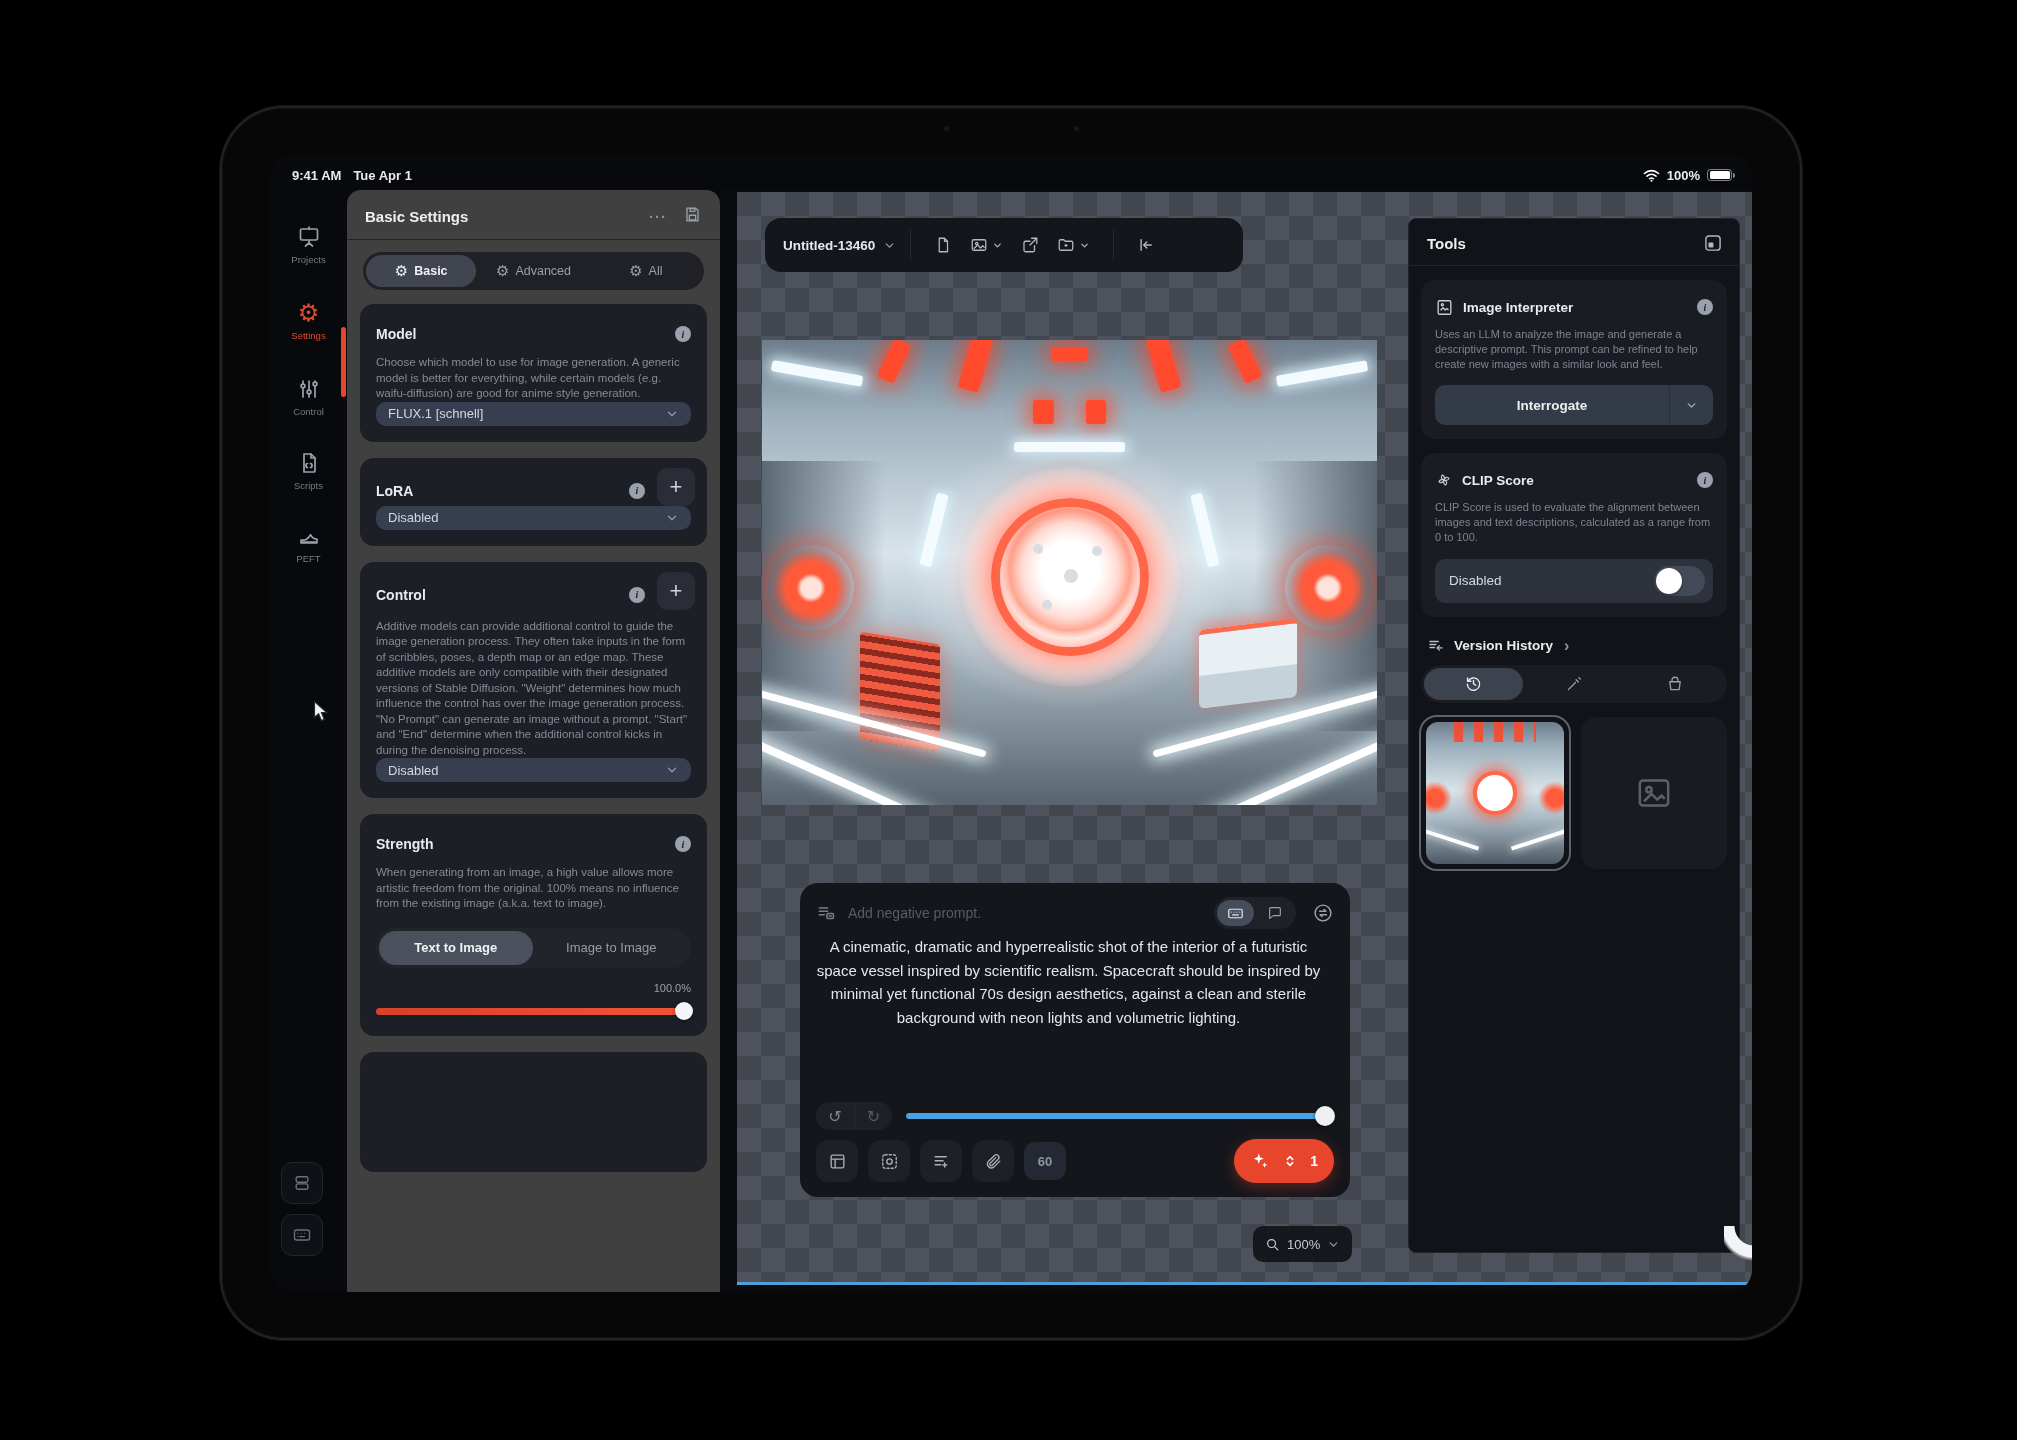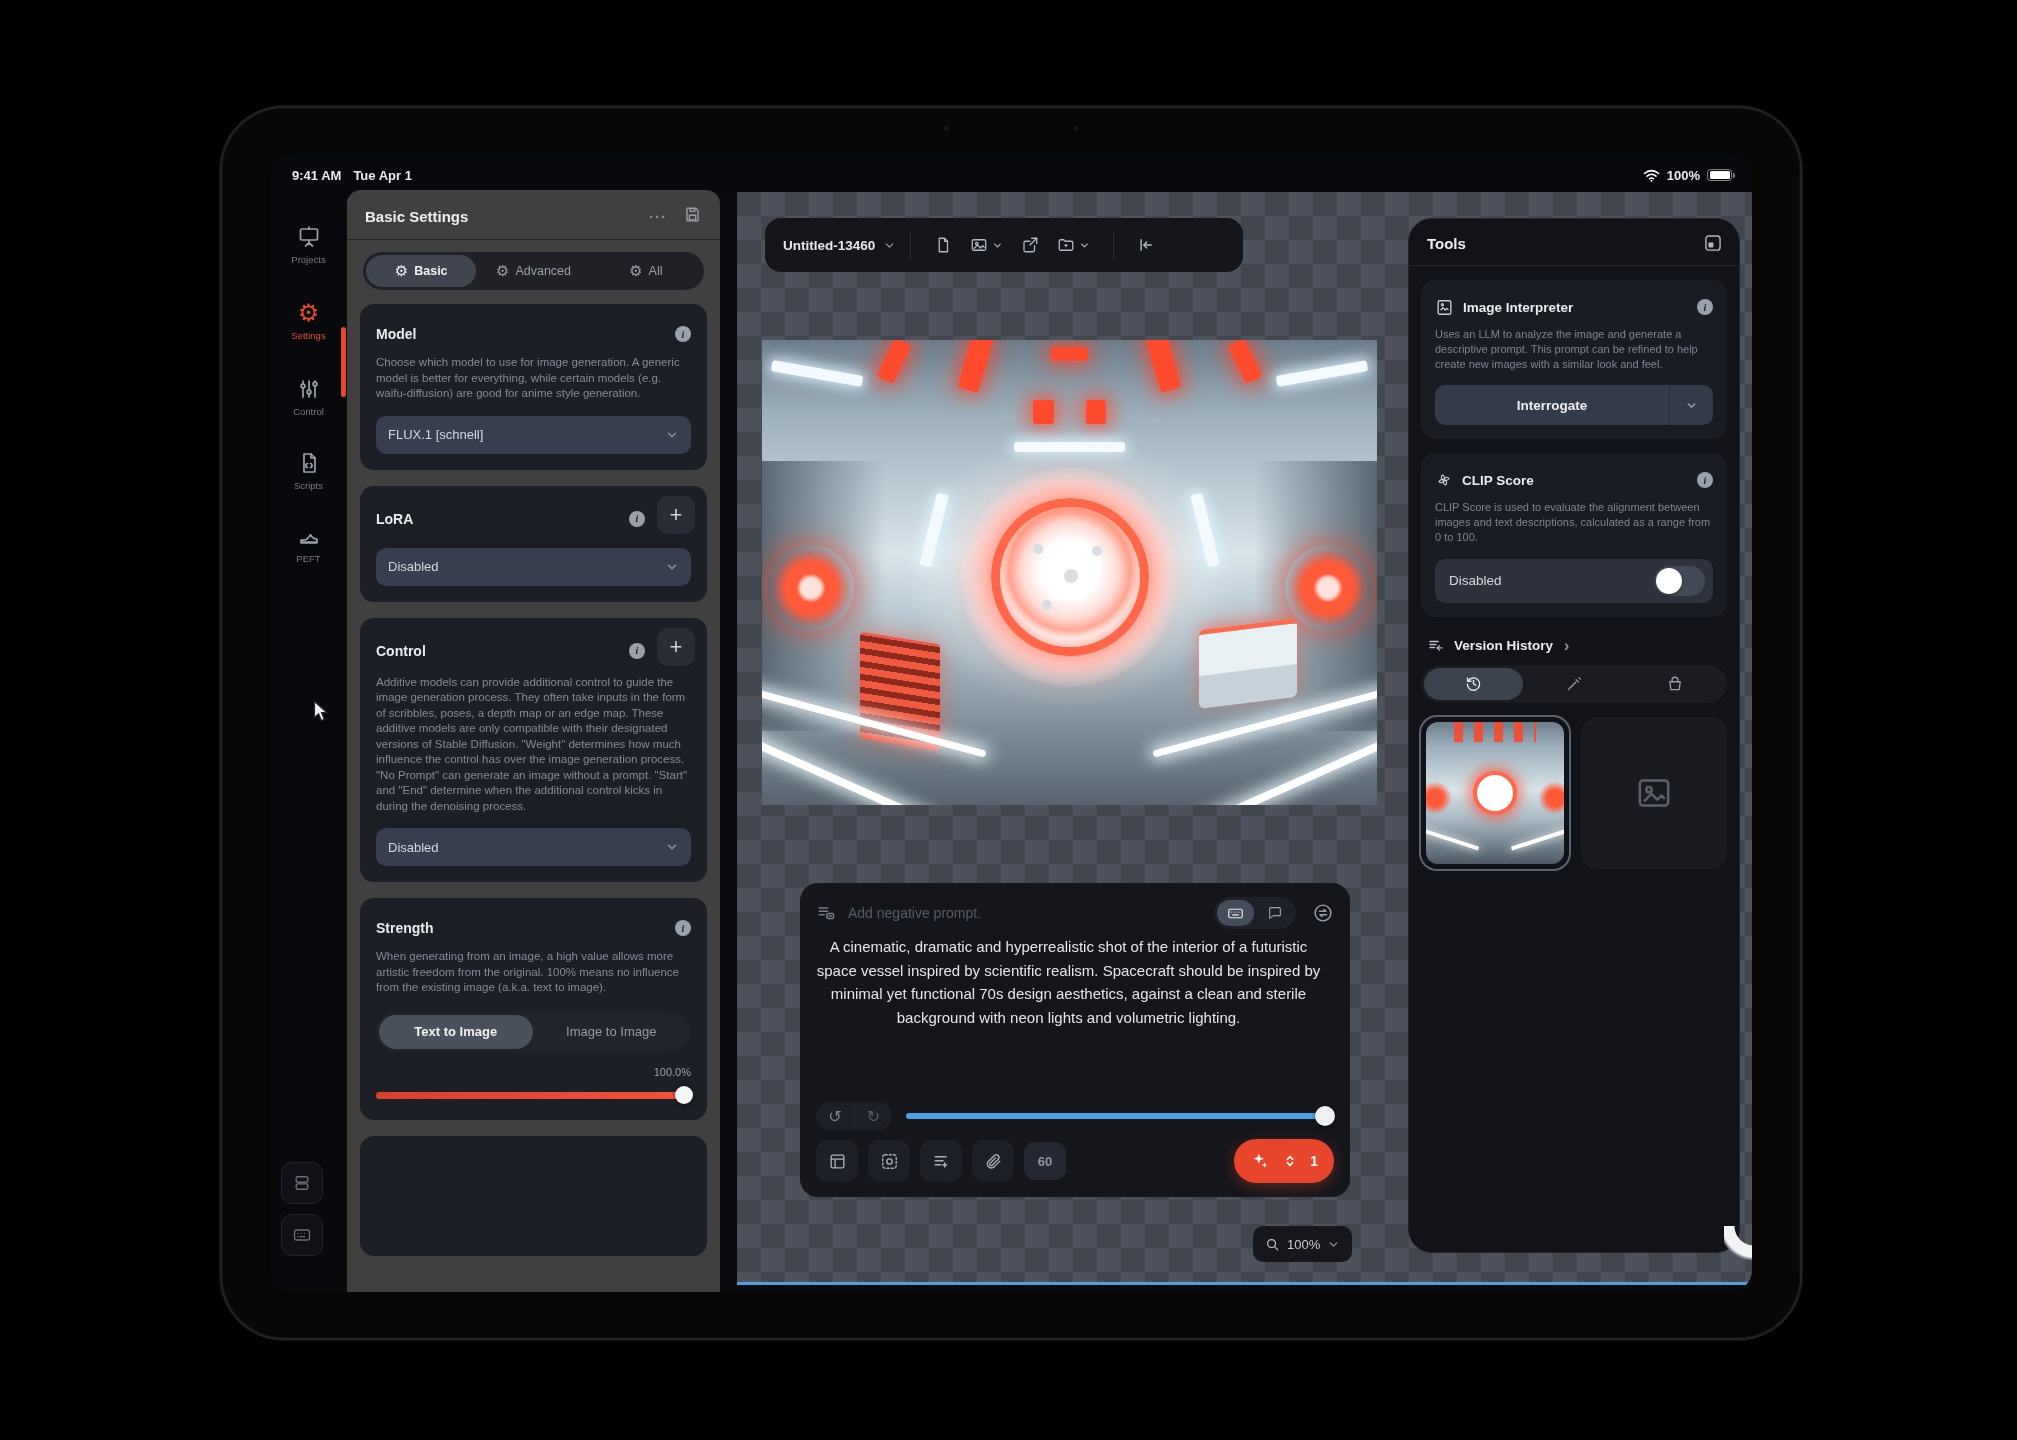--- a/index.html
+++ b/index.html
@@ -60,21 +60,21 @@
   .card { background:#1d1f26; border-radius:14px; padding:18px 16px 16px 16px; margin-bottom:16px; position:relative; }
   .card-head { display:flex; align-items:center; min-height:24px; }
   .card-title { font-size:14px; font-weight:700; color:#e9ebee; }
   .info-badge { margin-left:auto; width:16px; height:16px; border-radius:50%; background:#9aa1ac;
     color:#1d1f26; font-size:10px; font-weight:700; font-style:italic; display:flex; align-items:center;
     justify-content:center; font-family:"Liberation Serif", serif; }
   .plus-btn { margin-left:12px; width:38px; height:38px; border-radius:11px; background:#2a2d35;
     color:#cdd2da; font-size:22px; font-weight:400; display:flex; align-items:center; justify-content:center;
     margin-top:-8px; margin-right:-4px; }
   .desc { margin-top:9px; font-size:11.5px; line-height:15.5px; color:#848a96; }
-  .dropdown { margin-top:14px; height:38px; background:#363e50; border-radius:10px; display:flex;
+  .dropdown { height:24px; background:#363e50; border-radius:10px; display:flex;
     align-items:center; padding:0 12px; color:#d3d7de; font-size:13px; }
   .dropdown .chev { margin-left:auto; color:#8e96a5; display:flex; }
   .mode-toggle { margin-top:16px; height:40px; background:#22242b; border-radius:20px; display:flex;
     padding:3px; gap:2px; }
   .mode { flex:1; border-radius:17px; display:flex; align-items:center; justify-content:center;
     font-size:13px; color:#959ba6; }
   .mode.sel { background:#4a505c; color:#f0f2f4; font-weight:700; }
   .strength-val { margin-top:14px; text-align:right; font-size:11px; color:#9aa0aa; }
   .rslider { position:relative; margin-top:8px; height:18px; }
   .rslider .track { position:absolute; left:0; right:0; top:6px; height:7px; border-radius:4px;
@@ -164,21 +164,21 @@
   .sq-btn { width:42px; height:42px; border-radius:12px; background:#1d2027; color:#aab0ba;
     display:flex; align-items:center; justify-content:center; }
   .steps-pill { height:38px; min-width:42px; padding:0 10px; border-radius:11px; background:#242833;
     color:#8e95a1; font-size:13px; font-weight:700; display:flex; align-items:center; justify-content:center; }
   .gen-btn { margin-left:auto; height:44px; padding:0 16px; border-radius:22px; background:#e8462c;
     display:flex; align-items:center; gap:12px; color:#fff; box-shadow:0 4px 14px rgba(232,70,44,.35); }
   .gen-count { font-size:14px; font-weight:700; }
 
   
   .tools { position:absolute; left:1138px; top:64px; width:332px; height:1035px; background:#121318;
-    border:1px solid #22242b; border-radius:24px; z-index:12; padding:0; overflow:hidden; }
+    border:1px solid #22242b; border-radius:8px; z-index:12; padding:0; overflow:hidden; }
   .t-head { display:flex; align-items:center; padding:14px 16px 12px 18px; color:#b2b8c1; }
   .t-title { font-size:15px; font-weight:700; color:#eceef1; }
   .t-head .t-ic { margin-left:auto; display:flex; }
   .t-div { height:1px; background:#22242b; margin-bottom:14px; }
   .t-card { background:#1a1c23; border-radius:14px; margin:0 12px 14px 12px; padding:16px 14px 14px 14px; }
   .t-card-head { display:flex; align-items:center; gap:9px; min-height:22px; color:#c9cdd5; }
   .t-card-title { font-size:13.5px; font-weight:700; color:#e9ebee; }
   .t-desc { margin-top:9px; font-size:11px; line-height:14.8px; color:#7d8490; }
   .interrogate { margin-top:14px; height:40px; background:#343b48; border-radius:10px; display:flex;
     align-items:center; overflow:hidden; }

